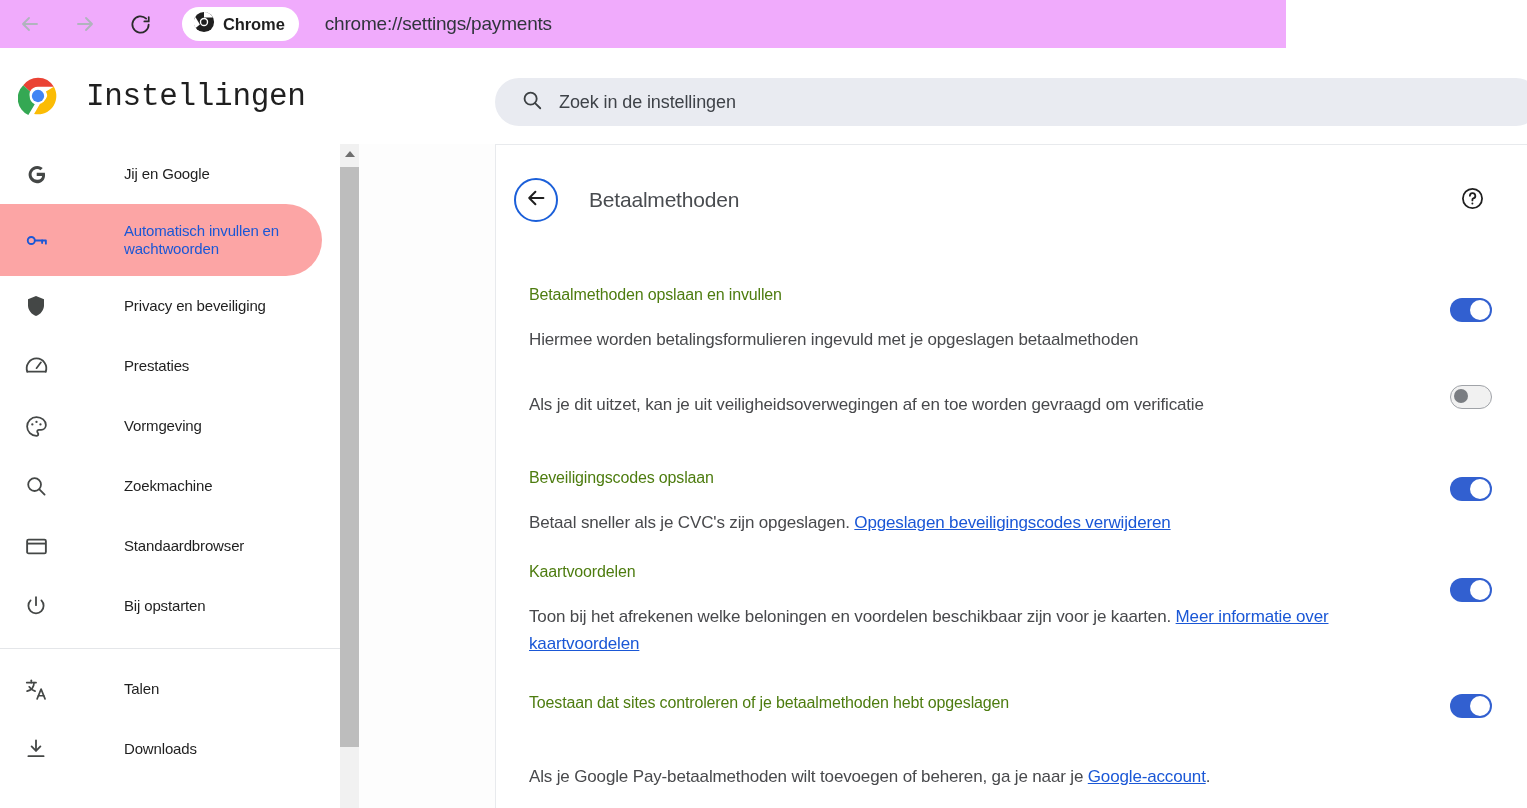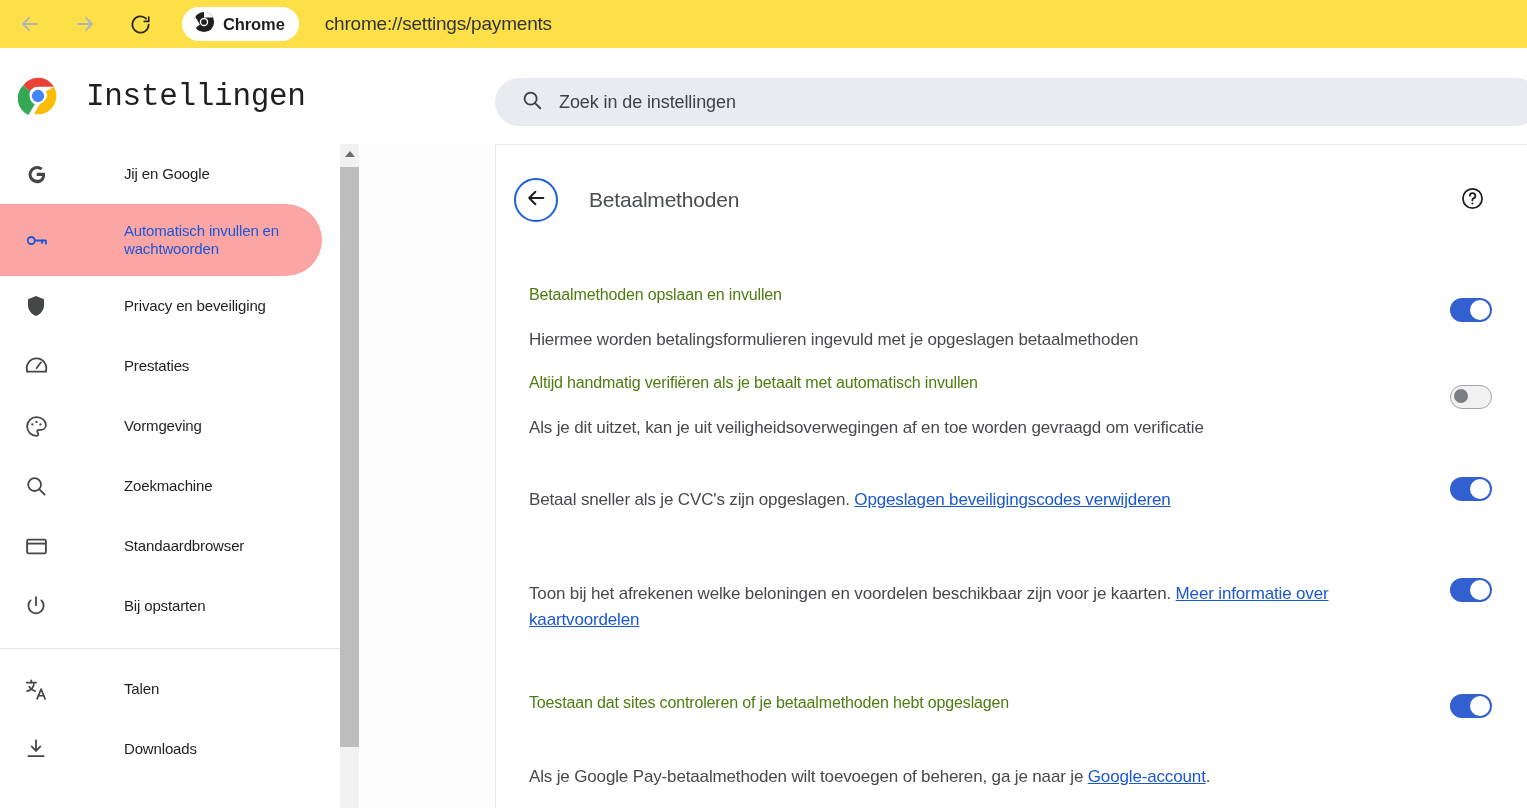--- a/index.html
+++ b/index.html
@@ -10,22 +10,22 @@
     overflow: hidden;
     background: #ffffff;
     font-family: "Liberation Sans", sans-serif;
     -webkit-font-smoothing: antialiased;
   }
 
   
   .browser-toolbar {
     position: absolute;
     left: 0; top: 0;
-    width: 1527px; height: 48px;
-    background: #fde047;
+    width: 1286px; height: 48px;
+    background: #f0abfc;
     display: flex;
     align-items: center;
     padding-left: 8px;
   }
   .nav-btn {
     width: 40px; height: 40px;
     display: flex; align-items: center; justify-content: center;
     border-radius: 50%;
     flex: 0 0 auto;
   }
@@ -529,45 +529,46 @@
       </div>
       <div class="ctl-fix">
         <div class="toggle on">
             <span class="knob"></span>
           </div>
       </div>
     </div>
 
     <div class="row r2">
       <div class="row-text">
-        <div class="row-title">Altijd handmatig verifiëren als je betaalt met automatisch invullen</div>
         <div class="row-desc">Als je dit uitzet, kan je uit veiligheidsoverwegingen af en toe worden gevraagd om verificatie</div>
       </div>
       <div class="ctl-fix">
         <div class="toggle off">
             <span class="knob"></span>
           </div>
       </div>
     </div>
 
     <div class="row r3">
       <div class="row-text">
+        <div class="row-title">Beveiligingscodes opslaan</div>
         <div class="row-desc">
           <span>Betaal sneller als je CVC's zijn opgeslagen. </span><a class="row-link" href="#">Opgeslagen beveiligingscodes verwijderen</a>
         </div>
       </div>
       <div class="ctl-fix">
         <div class="toggle on">
             <span class="knob"></span>
           </div>
       </div>
     </div>
 
     <div class="row r4">
       <div class="row-text">
+        <div class="row-title">Kaartvoordelen</div>
         <div class="row-desc">
           <span>Toon bij het afrekenen welke beloningen en voordelen beschikbaar zijn voor je kaarten. </span><a class="row-link" href="#">Meer informatie over kaartvoordelen</a>
         </div>
       </div>
       <div class="ctl-fix">
         <div class="toggle on">
             <span class="knob"></span>
           </div>
       </div>
     </div>

